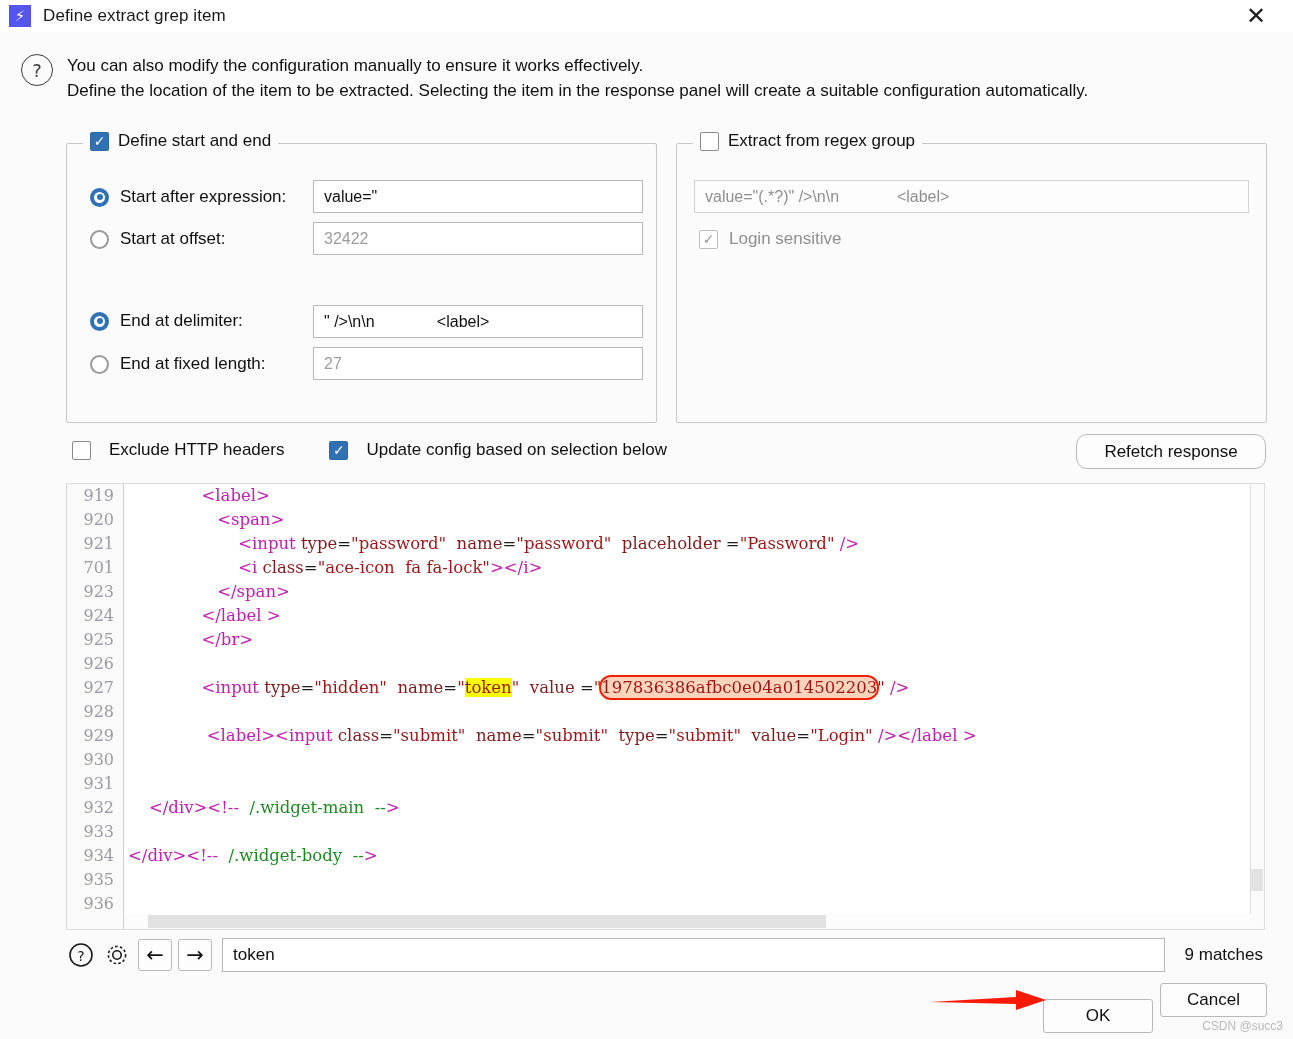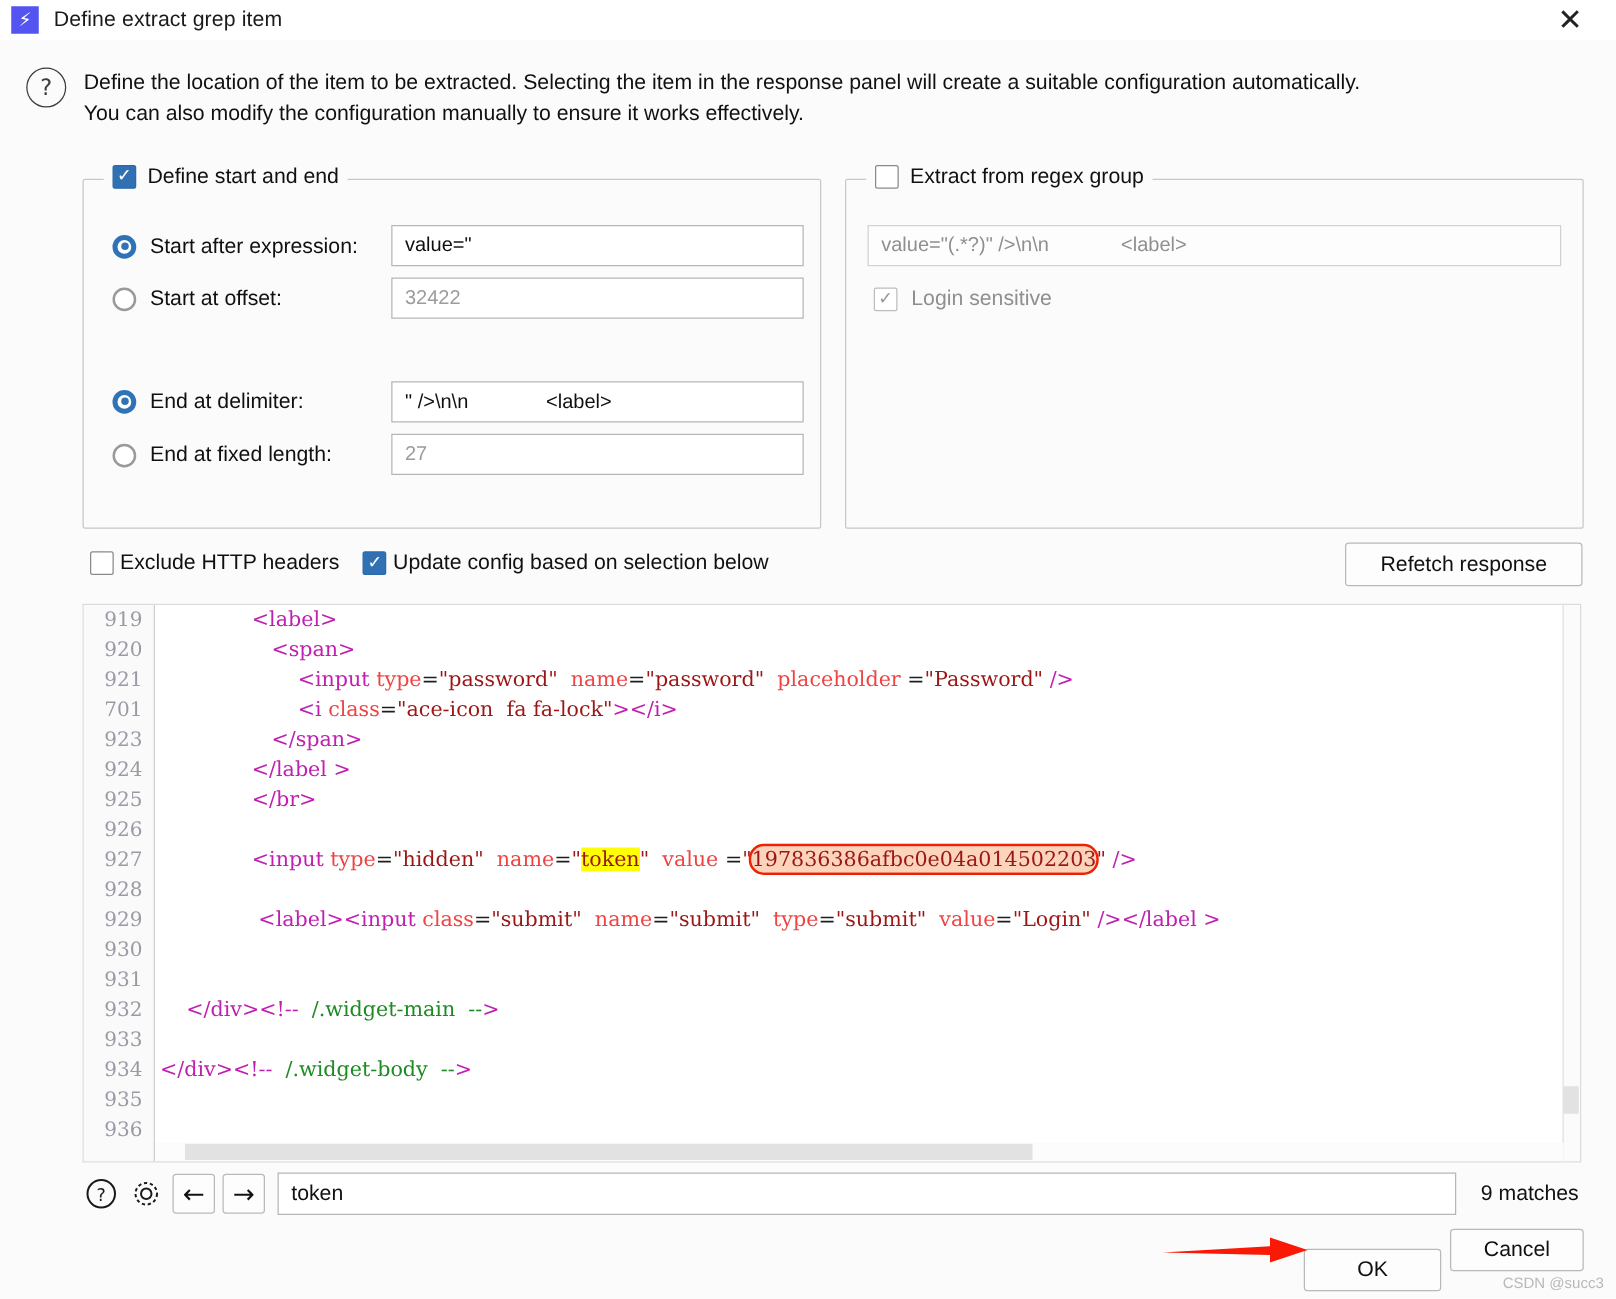--- a/index.html
+++ b/index.html
@@ -125,34 +125,34 @@
     padding: 0 10px;
     font-size: 16px; color: #101010;
     overflow: hidden; white-space: pre;
   }
   .textbox.placeholder { color: #9c9c9c; }
   .textbox.disabled { background: #fdfdfd; color: #8f8f8f; border-color: #d2d2d2; }
 
   
   .midrow {
     position: absolute; left: 72px; top: 440px;
-    display: flex; align-items: center; gap: 5px;
+    display: flex; align-items: center; gap: 18px;
     font-size: 17px; color: #101010;
   }
   .midrow .gap { width: 9px; }
   .btn {
     border: 1px solid #b9b9b9;
     border-radius: 3px;
     background: #fdfdfd;
     font-size: 17px; color: #101010;
     display: flex; align-items: center; justify-content: center;
     box-sizing: border-box; cursor: pointer;
     font-family: "Liberation Sans", sans-serif;
   }
-  #refetch-btn { position: absolute; left: 1076px; top: 434px; width: 190px; height: 35px; }
+  #refetch-btn { position: absolute; left: 1076px; top: 434px; width: 190px; height: 35px; border-radius: 11px; }
 
   
   .editor {
     position: absolute; left: 66px; top: 483px;
     width: 1199px; height: 447px;
     background: #ffffff;
     border: 1px solid #dcdcdc;
     box-sizing: border-box;
     overflow: hidden;
   }
@@ -172,21 +172,21 @@
     font-size: 16px; color: #9a9aa6;
   }
   .cl {
     height: 24px; line-height: 24px;
     font-family: "DejaVu Serif", serif;
     font-size: 16.5px; color: #1d1d1d;
     white-space: pre;
     padding-left: 4px;
   }
   .t-tag  { color: #c020b0; text-align: center; }
-  .t-attr { color: #ef4444; }
+  .t-attr { color: #7f1d1d; }
   .t-val  { color: #9c1616; }
   .t-cmt  { color: #1d8b22; }
   .t-txt  { color: #1d1d1d; }
   .hl-yellow { background: #ffff00; }
   .sel {
     background: #fcd3bb;
     outline: 2px solid #ee2200;
     padding: 1px 0;
     border-radius: 10px;
   }
@@ -262,22 +262,22 @@
 
   <div class="titlebar">
     <div class="app-icon">⚡</div>
     <div class="title-text">Define extract grep item</div>
     <div class="close-btn">✕</div>
   </div>
 
   <div class="desc-row">
     <div class="help-circle">?</div>
     <div class="desc-text">
+      <div>You can also modify the configuration manually to ensure it works effectively.</div>
       <div>Define the location of the item to be extracted. Selecting the item in the response panel will create a suitable configuration automatically.</div>
-      <div>You can also modify the configuration manually to ensure it works effectively.</div>
     </div>
   </div>
 
   <div class="group" id="group-start-end">
     <div class="group-title">
       <span class="cb checked">✓</span>
       <span>Define start and end</span>
     </div>
   </div>
 

